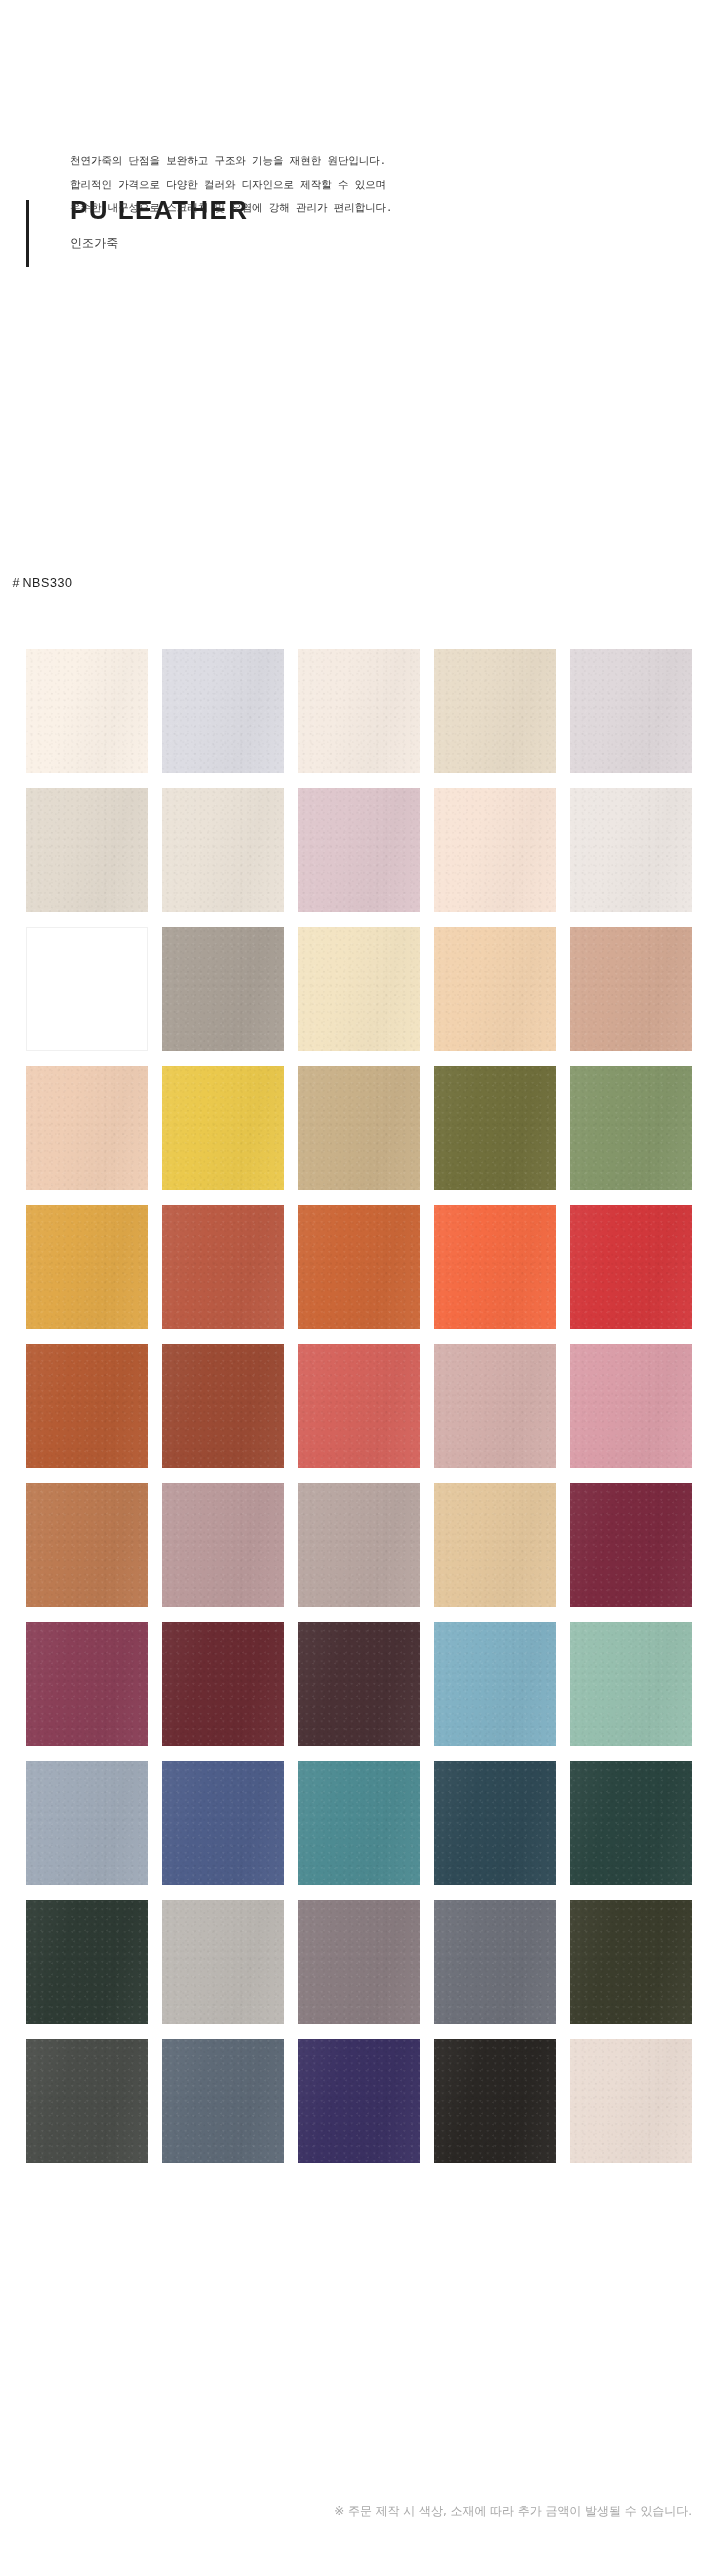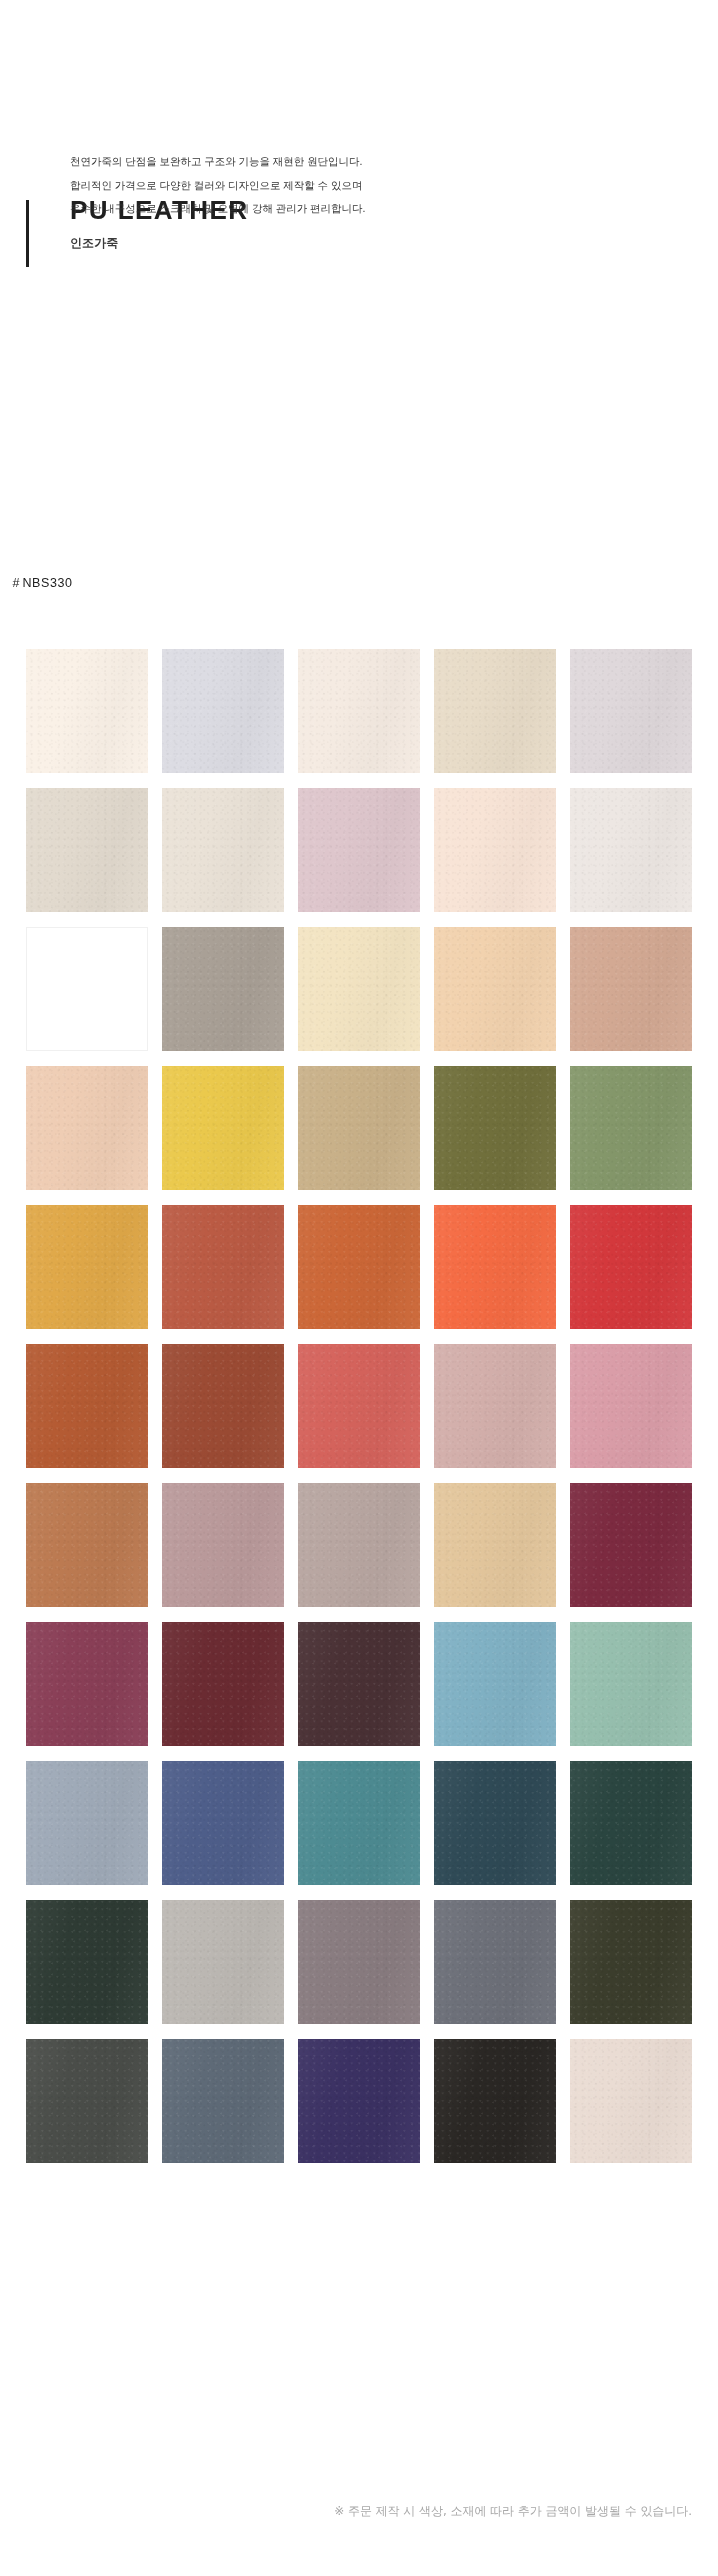--- a/index.html
+++ b/index.html
@@ -54,39 +54,39 @@
     font-weight: 700;
     letter-spacing: 0.055em;
     line-height: 1.05;
     color: #1f1f1f;
     font-family: "Liberation Sans", "DejaVu Sans", sans-serif;
   }
 
   .sub-title {
     margin-top: 11px;
     font-size: 12px;
-    font-weight: 700;
+    font-weight: 400;
     letter-spacing: 0.01em;
     color: #3a3a3a;
     font-family: "DejaVu Sans", "Liberation Sans", sans-serif;
   }
 
   .desc {
     position: absolute;
     left: 70px;
     top: 150px;
     width: 518px;
   }
 
   .desc-line {
     font-size: 10.5px;
     line-height: 2.26;
     color: #333333;
     letter-spacing: -0.003em;
-    font-family: Liberation Sans, sans-serif;
+    font-family: Liberation Mono, monospace;
     white-space: nowrap;
   }
 
   
   .code-label {
     position: absolute;
     left: 12.5px;
     top: 576px;
     font-size: 12.5px;
     font-weight: 500;

